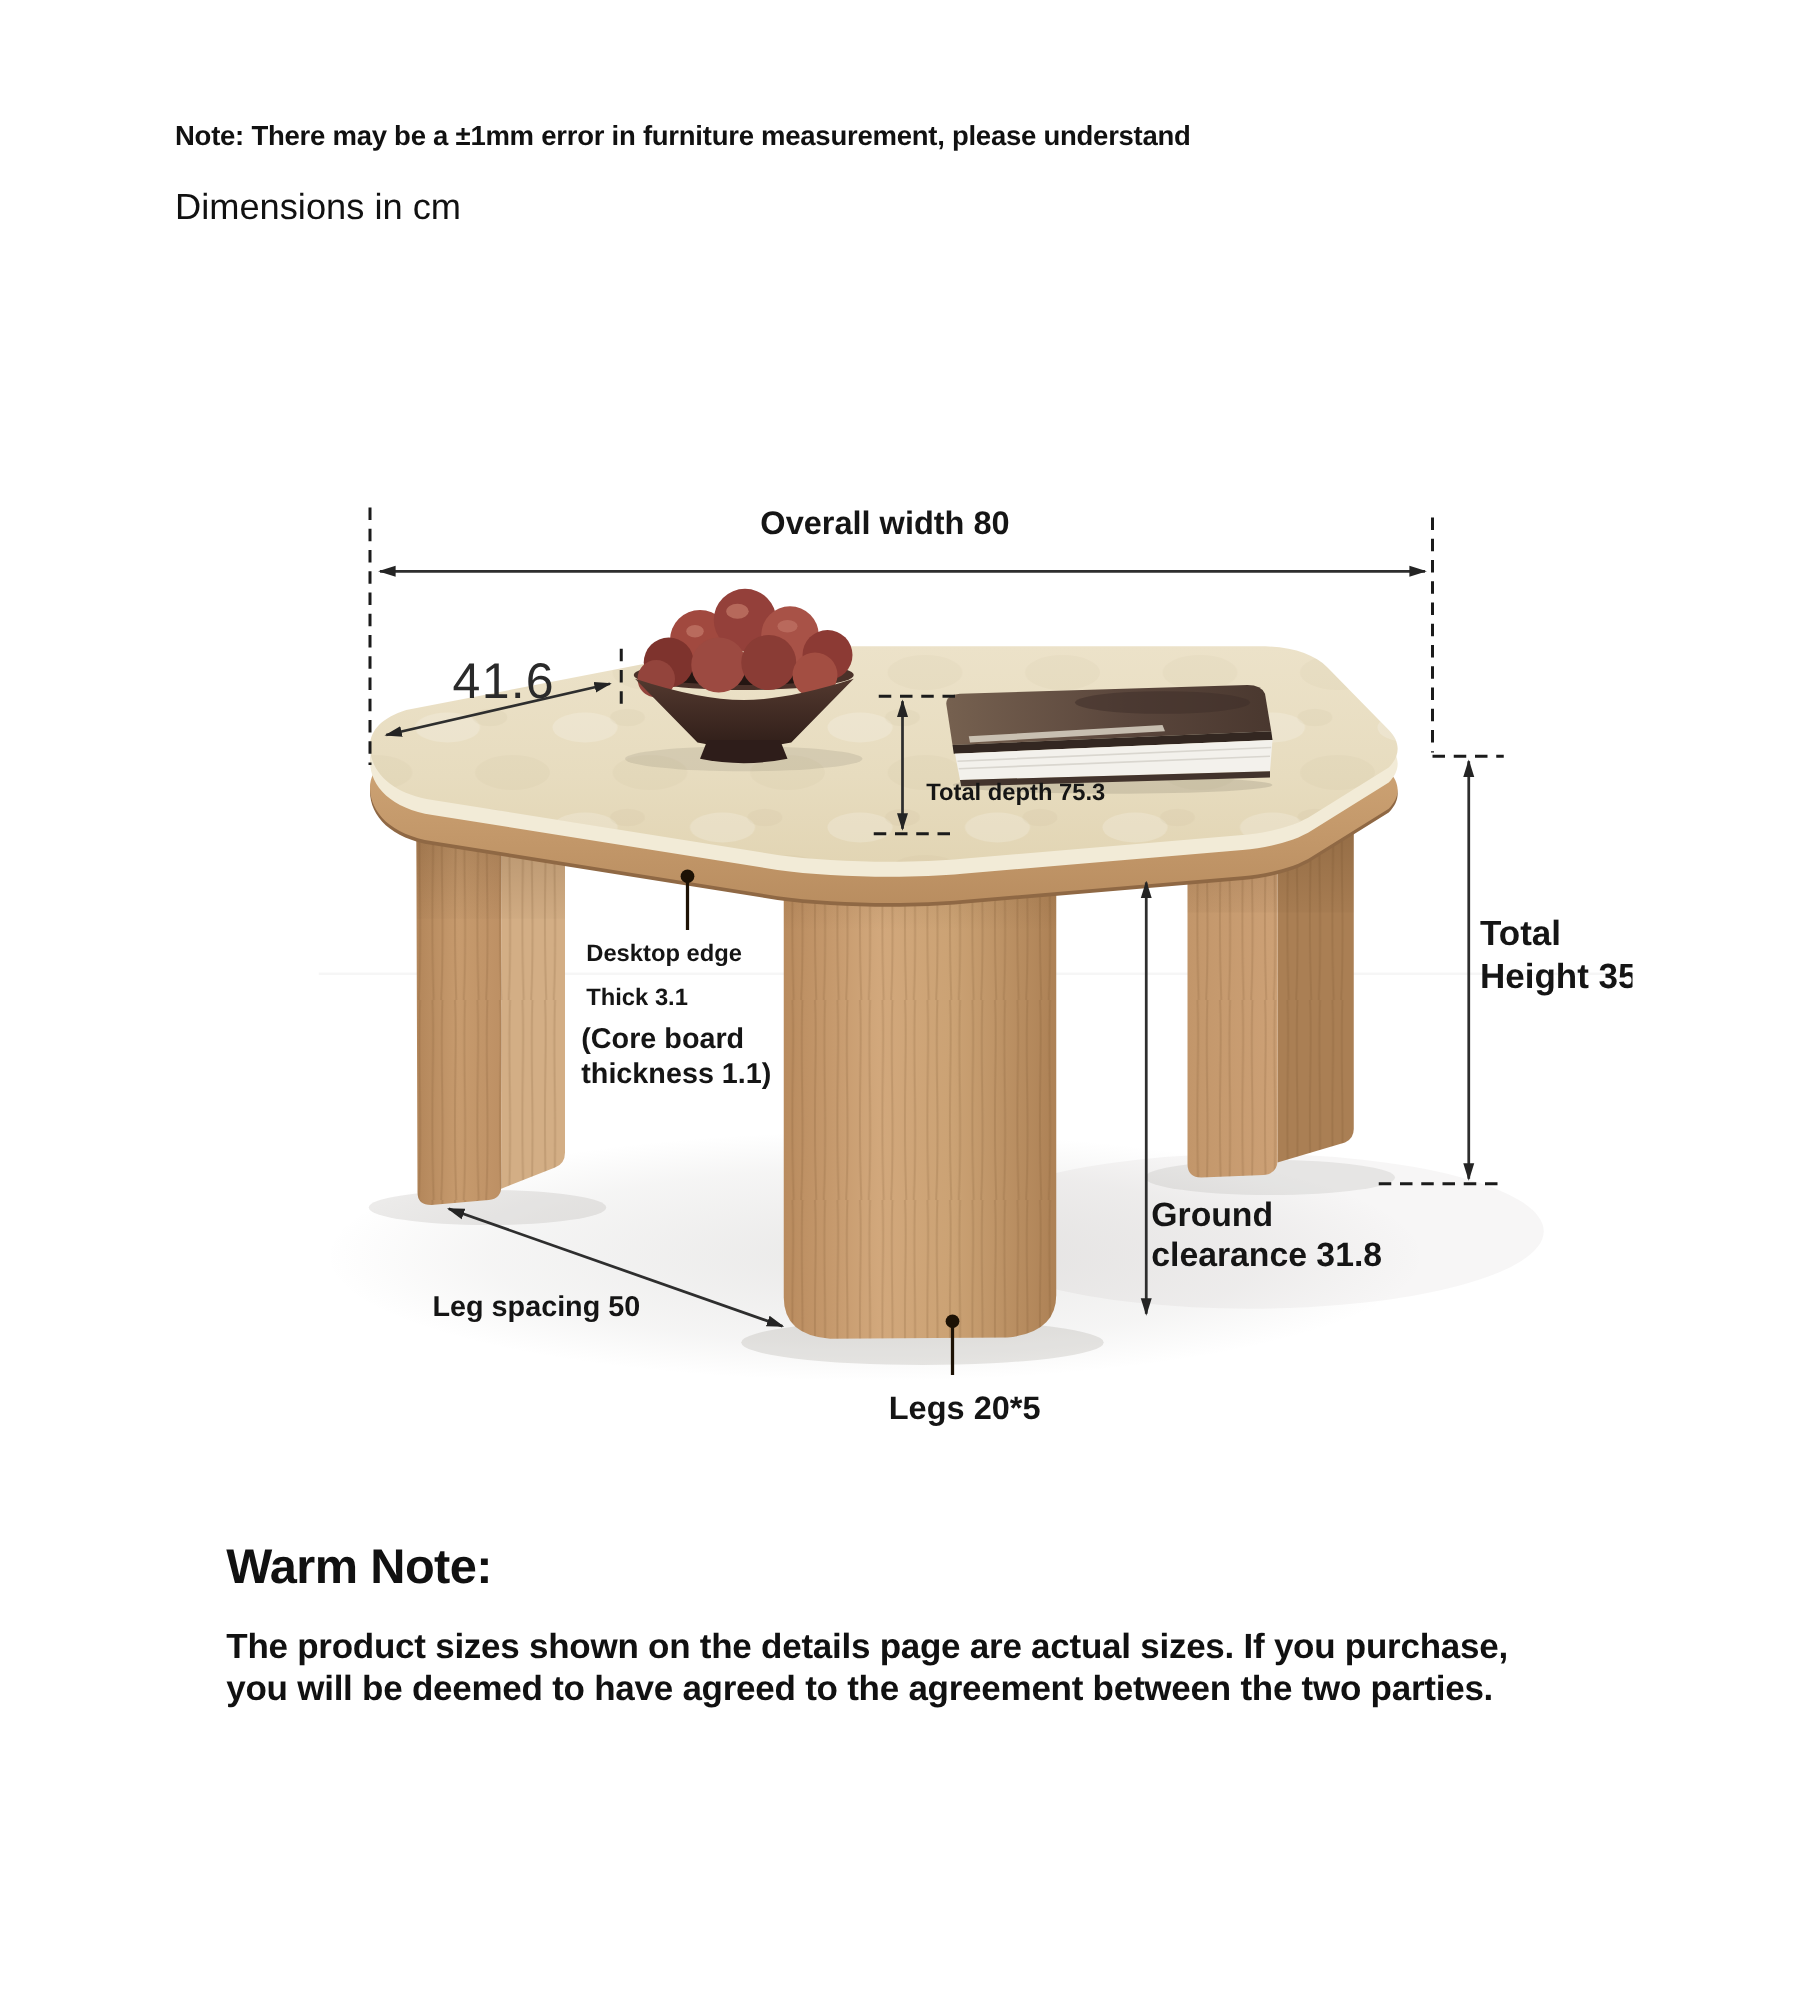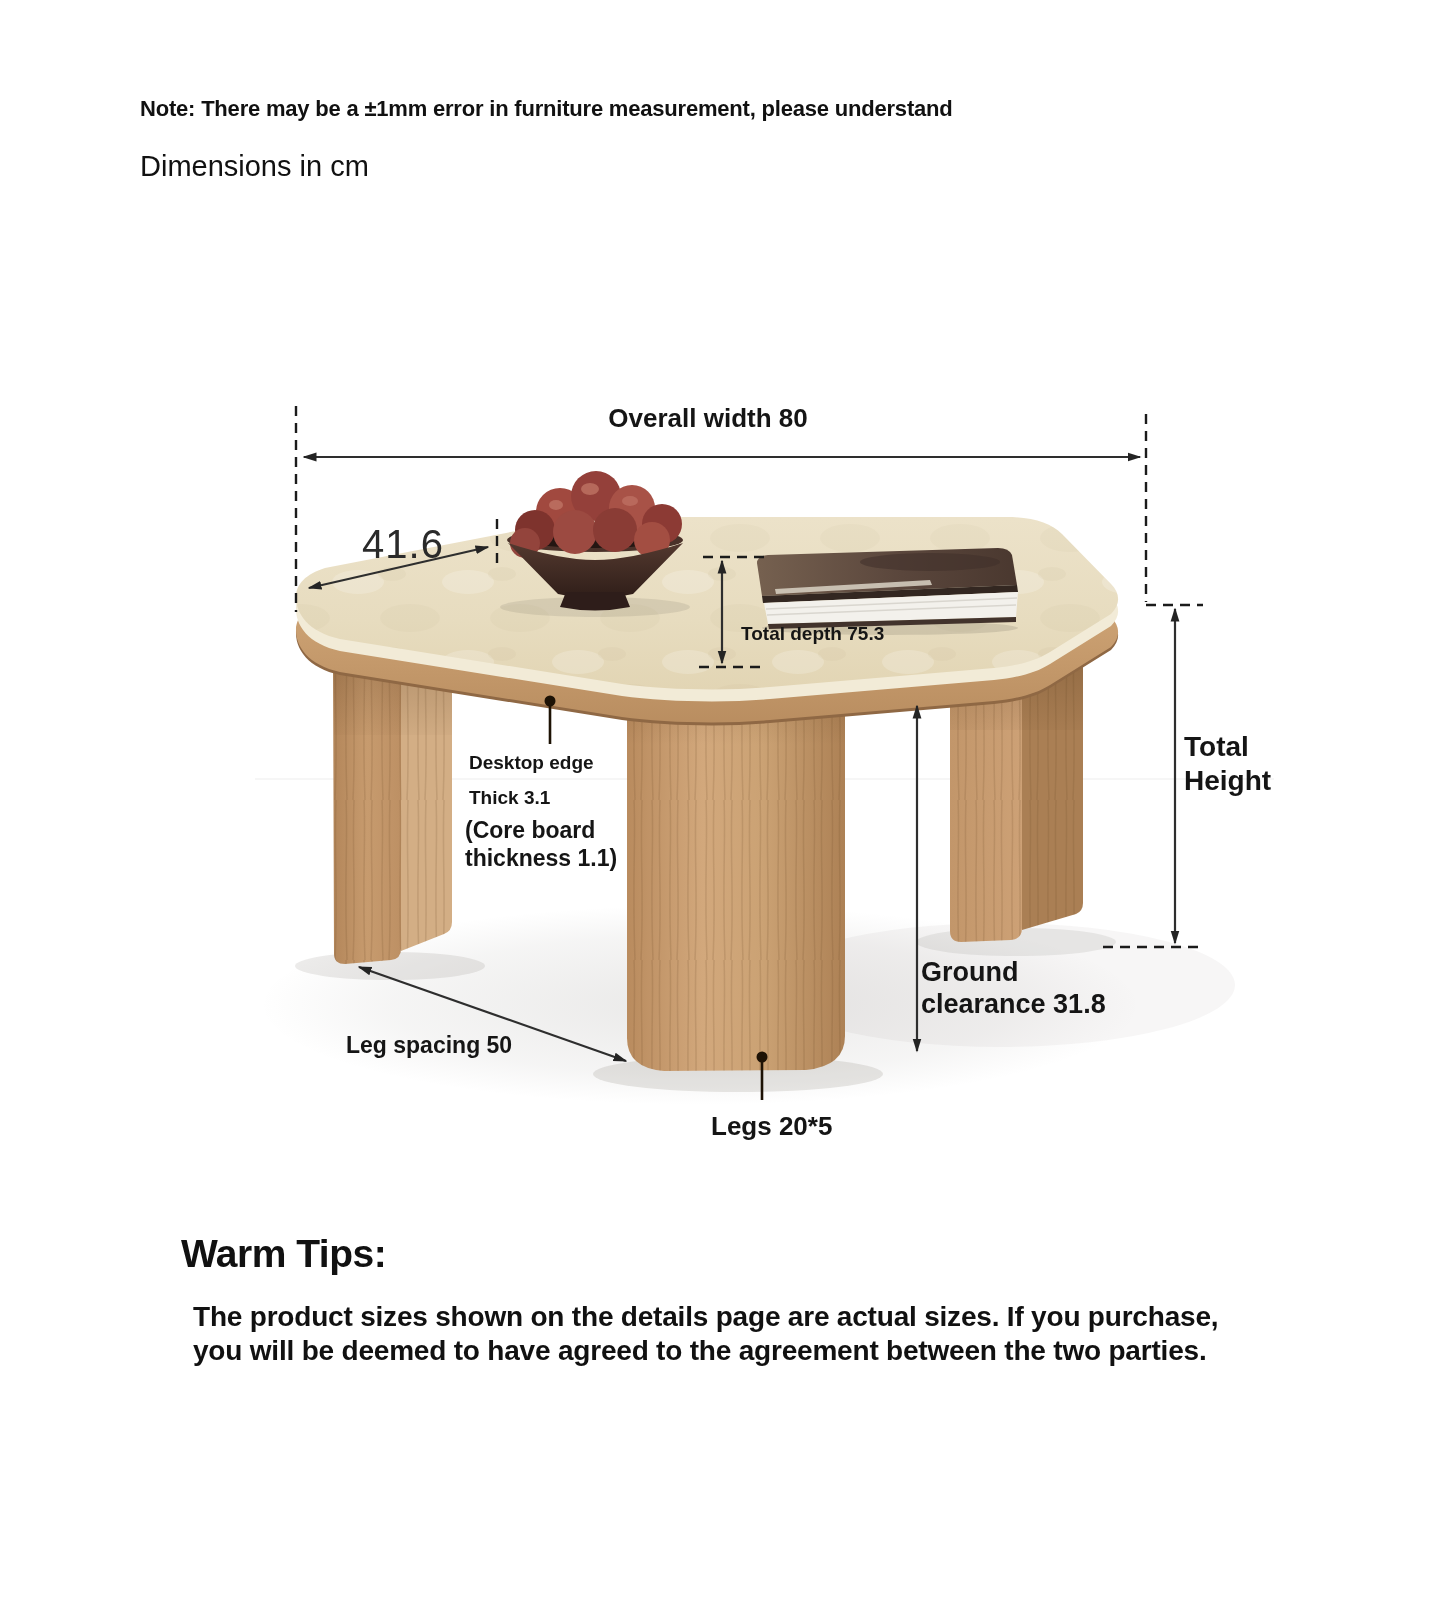--- a/index.html
+++ b/index.html
@@ -1,21 +1,21 @@
 <!DOCTYPE html>
 <html><head>
 <meta charset="utf-8">
 <style>
   html,body{margin:0;padding:0;background:#ffffff;}
   .canvas{position:relative;width:1274px;height:1600px;background:#ffffff;overflow:hidden;
-          font-family:"Liberation Sans",sans-serif;color:#111;}
+          font-family:"Liberation Sans",sans-serif;color:#111;padding-left:32px;}
   .note{position:absolute;left:140px;top:96px;font-size:22px;font-weight:bold;letter-spacing:-0.2px;}
   .units{position:absolute;left:140px;top:150px;font-size:29px;font-weight:normal;}
   .wt-heading{position:absolute;left:181px;top:1232px;font-size:39px;font-weight:bold;letter-spacing:-0.5px;}
-  .wt-body{position:absolute;left:193px;top:1300px;width:1050px;font-size:28px;font-weight:bold;
+  .wt-body{position:absolute;left:181px;top:1300px;width:1050px;font-size:28px;font-weight:bold;
            line-height:34px;letter-spacing:-0.2px;}
   svg.diagram{position:absolute;left:0;top:0;}
   .dim-label{font-family:"Liberation Sans",sans-serif;font-weight:bold;fill:#151515;}
   .s19{font-size:19px}.s23{font-size:23px}.s26{font-size:26px}.s27{font-size:27px}.s28{font-size:28px}
   .s40{font-size:40px;font-weight:400;fill:#2a2a2a;letter-spacing:1px;}
   .dash{stroke:#1b1b1b;stroke-width:2.4;stroke-dasharray:10 7;fill:none;}
   .arrow{stroke:#2e2e2e;stroke-width:2.2;fill:none;}
   .leader{stroke:#1d1205;stroke-width:2.6;fill:none;}
 </style>
 </head>
@@ -205,17 +205,17 @@
     </g>
 
     <g>
       <circle cx="762" cy="1057" r="5.5" fill="#1d1205"></circle>
       <line class="leader" x1="762" y1="1059" x2="762" y2="1100"></line>
       <text class="dim-label s26" x="711" y="1135">Legs 20*5</text>
     </g>
   </svg>
 
   <div class="warm-tips">
-    <div class="wt-heading">Warm Tips:</div>
+    <div class="wt-heading">Warm Note:</div>
     <div class="wt-body">The product sizes shown on the details page are actual sizes. If you purchase, you will be deemed to have agreed to the agreement between the two parties.</div>
   </div>
 
 </div>
 
 </body></html>

